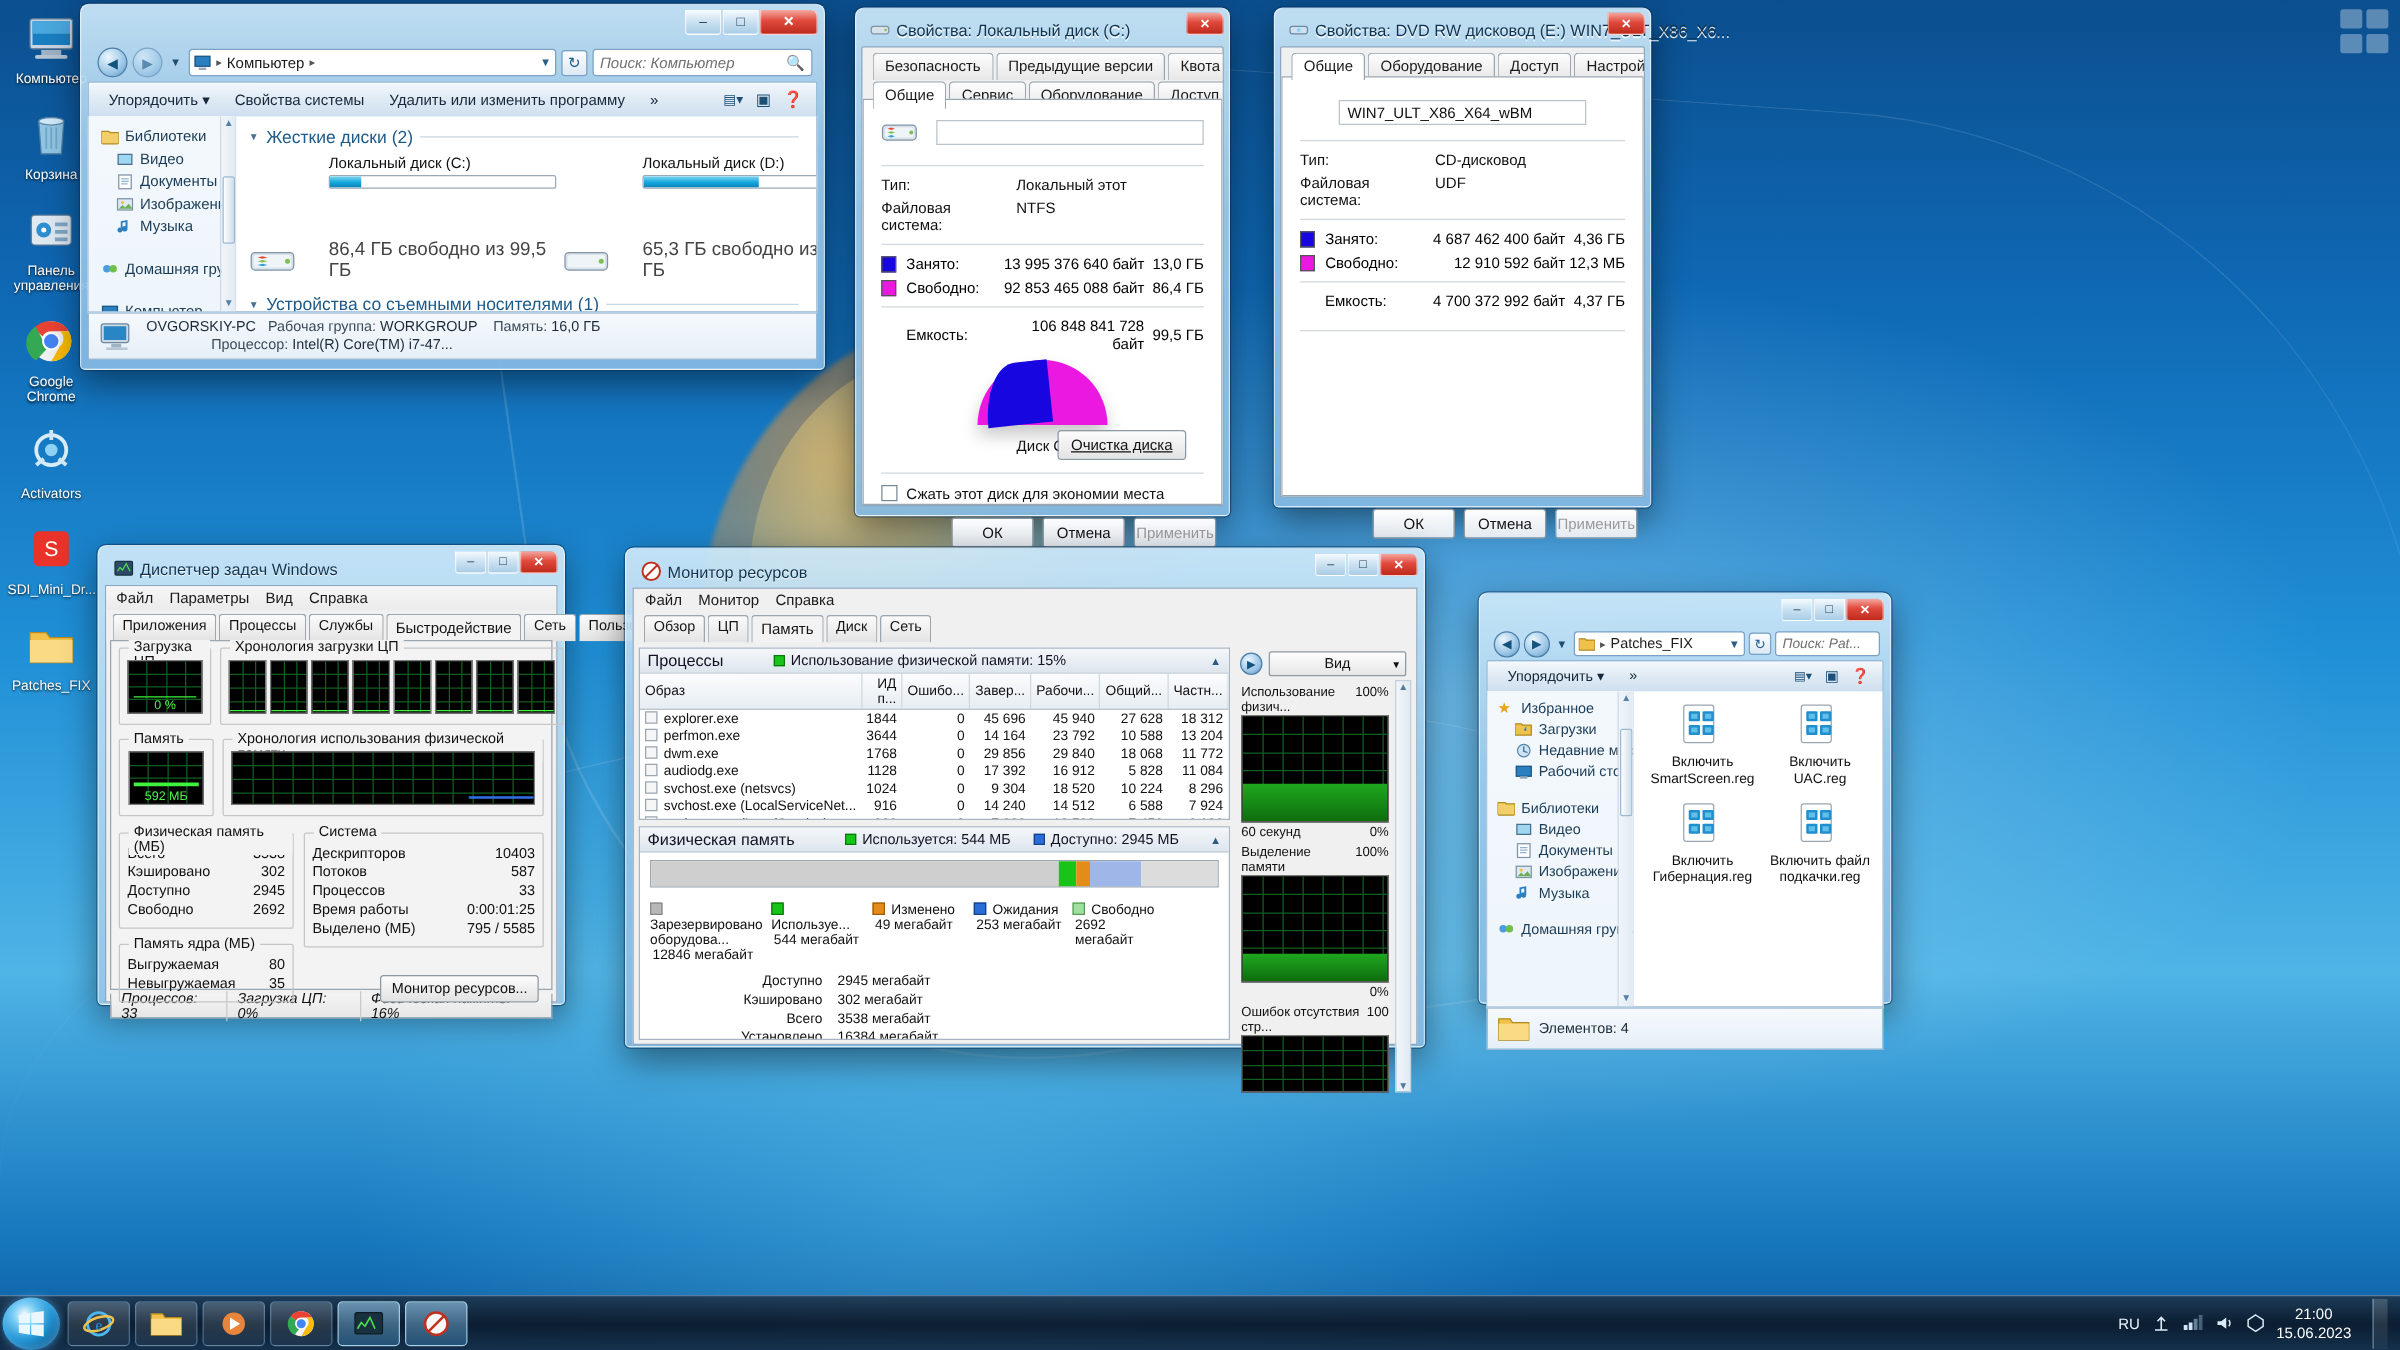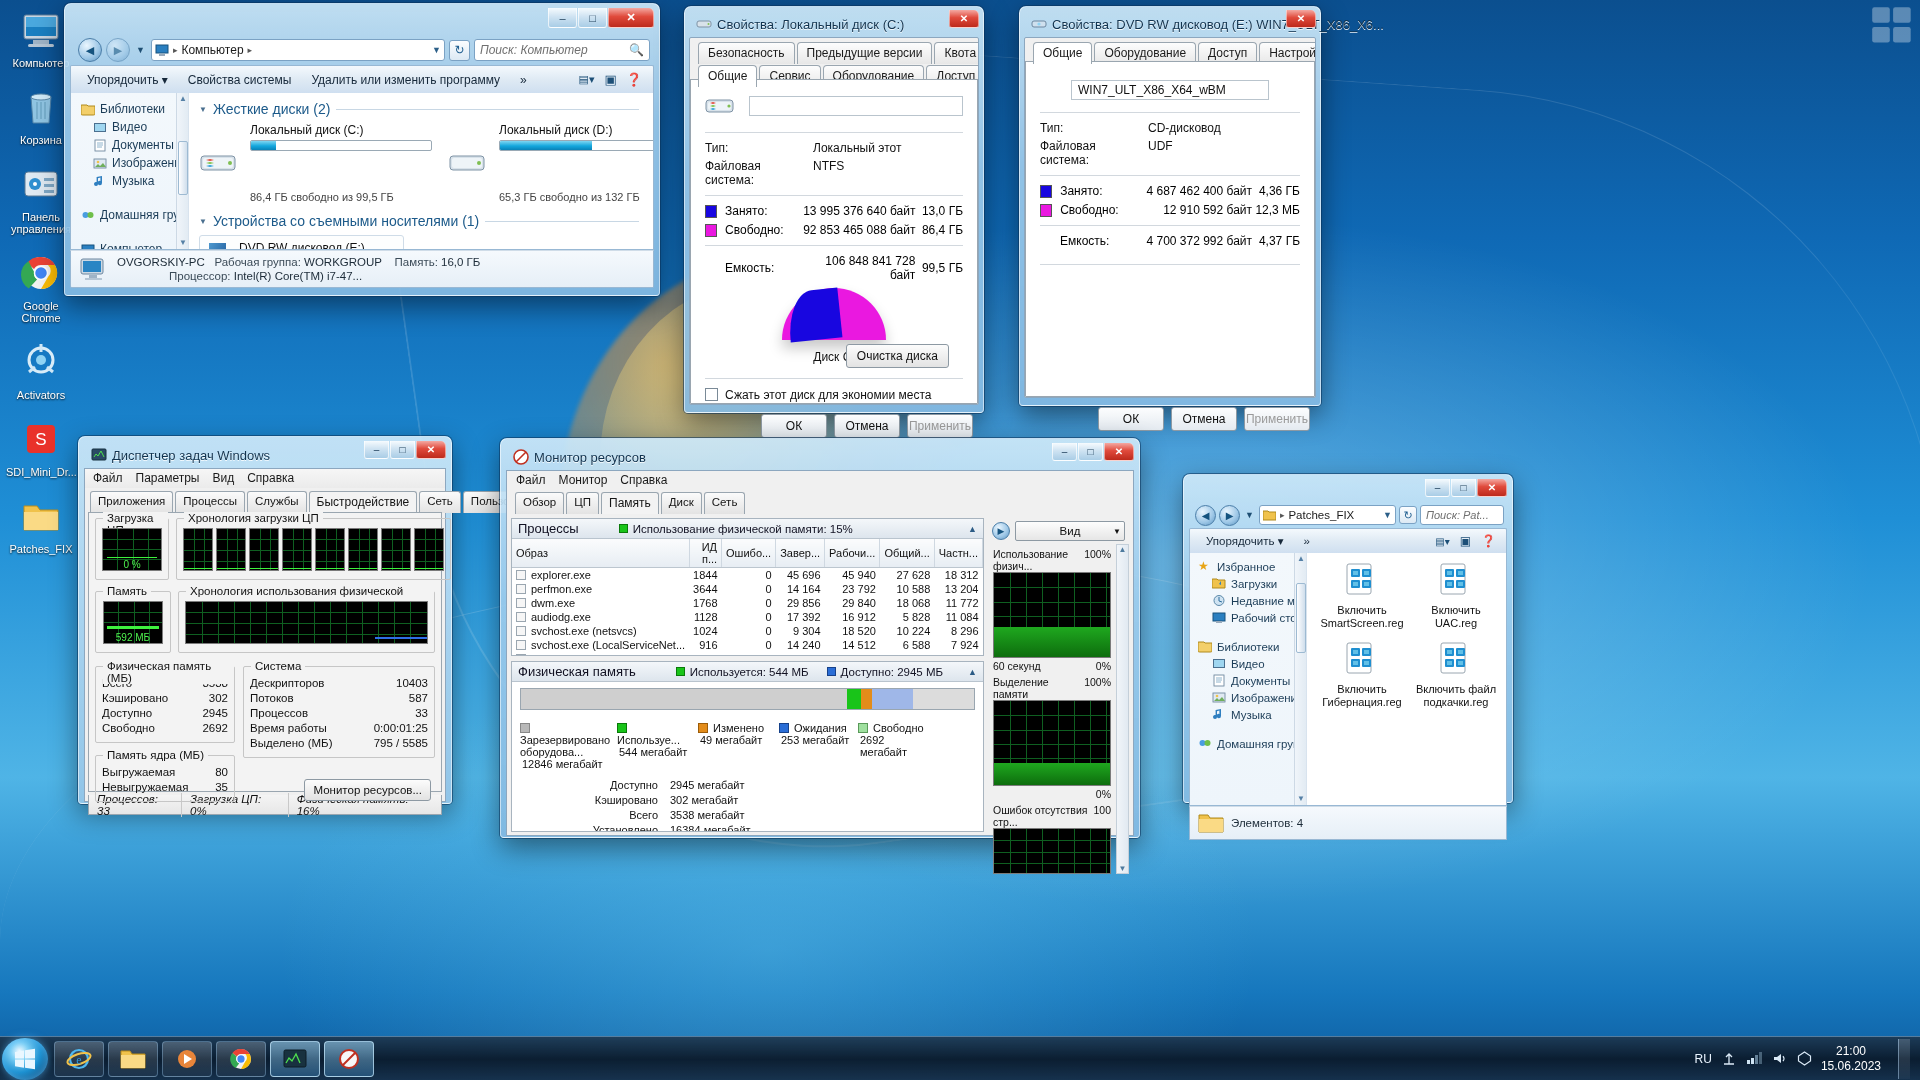--- a/index.html
+++ b/index.html
@@ -95,28 +95,28 @@
   .sb-thumb{position:absolute;left:1px;top:48px;width:10px;height:54px;border-radius:2px;
     background:linear-gradient(90deg,#fefeff,#cfdeec);border:1px solid #9dbad2;}
   .sb-arrow{position:absolute;left:1px;width:10px;height:12px;color:#5580a6;font-size:8px;
     text-align:center;line-height:12px;}
   .exp-main{flex:1;padding:8px 0 0 10px;overflow:hidden;position:relative;}
   .grp{display:flex;align-items:center;gap:6px;margin-bottom:6px;}
   .grp-tri{color:#4a6f8f;font-size:8px;}
   .grp-lbl{font-size:14px;color:#1c5a8a;white-space:nowrap;}
   .grp-line{flex:1;height:1px;background:#c8d7e4;margin-right:14px;}
   .drives{display:flex;gap:16px;margin-bottom:10px;}
-  .drive{display:flex;gap:11px;align-items:center;width:235px;}
+  .drive{display:flex;gap:24px;align-items:flex-end;width:235px;}
   .dicon{width:40px;height:32px;flex:none;}
   .dtext{font-size:12px;color:#111;}
   .bar{width:182px;height:11px;background:#fff;border:1px solid #9aa9b5;border-radius:2px;
        margin:3px 0 2px;overflow:hidden;}
   .bar i{display:block;height:100%;background:linear-gradient(180deg,#7fd6f2,#14a7dd 55%,#0a82b8);}
   .bar i.red{background:linear-gradient(180deg,#f08a82,#d2291a 55%,#a91b0e);}
-  .dsub{font-size:11px;color:#444;margin-top:40px;}
+  .dsub{font-size:15px;color:#444;margin-top:40px;}
   .rmcard{width:205px;border:1px solid #cfdce8;border-radius:3px;padding:5px 6px;
     display:flex;gap:7px;background:#fdfefe;}
   .dvd-ic{width:26px;height:34px;flex:none;}
   .exp-status{height:38px;background:linear-gradient(180deg,#f5f9fd,#e6eff7);
     border:1px solid #98b8d4;border-top:1px solid #cfdce8;border-radius:0 0 2px 2px;
     display:flex;align-items:center;gap:8px;padding:0 8px;}
   .pc-ic{width:30px;height:26px;flex:none;}
   .st-txt{font-size:11.5px;color:#1c2b38;line-height:14px;}
   .st-txt .dimv{color:#3b4b58;}
 
@@ -148,21 +148,21 @@
   .pie-wrap{display:flex;flex-direction:column;align-items:center;margin-top:6px;}
   .pie{width:104px;height:52px;border-radius:50%/100% 100% 0 0;position:relative;}
   .pie.c{background:#ea18e0;box-shadow:0 8px 14px rgba(0,0,0,.22);}
   .pie.c .slice{position:absolute;left:6px;top:2px;width:52px;height:50px;
      background:#1806e0;border-radius:50% 0 0 0 / 100% 0 0 0;transform:rotate(-6deg);}
   .pie3d{width:104px;height:62px;position:relative;}
   .pie3d .top{position:absolute;inset:0 0 10px 0;border-radius:50%;}
   .pie3d .side{position:absolute;left:0;bottom:0;width:104px;height:22px;border-radius:50%;}
   .pie-lbl{font-size:12px;color:#111;margin-top:6px;}
   .cleanbtn{position:absolute;right:14px;font-size:12px;padding:4px 10px;
-    background:linear-gradient(180deg,#fcfcfc,#e3e3e3);border:1px solid #8d99a3;border-radius:3px;color:#111;}
+    background:linear-gradient(180deg,#fcfcfc,#e3e3e3);border:1px solid #8d99a3;border-radius:3px;color:#111;text-decoration:underline;}
   .chkrow{display:flex;gap:7px;font-size:12px;color:#111;align-items:flex-start;margin-top:9px;}
   .chk{width:13px;height:13px;border:1px solid #7a8a97;background:#fff;flex:none;
        display:flex;align-items:center;justify-content:center;font-size:10px;color:#123;}
   .dlg-foot{display:flex;justify-content:flex-end;gap:7px;padding:9px 6px 2px;}
   .btn{font-size:12px;padding:4px 0;width:66px;text-align:center;
     background:linear-gradient(180deg,#fcfdfe,#e4eaf0);border:1px solid #8d99a3;border-radius:3px;color:#111;}
   .btn.dis{color:#9a9a9a;}
 
   
   #taskmgr{left:78px;top:436px;width:374px;height:368px;background:linear-gradient(180deg,rgba(205,232,248,.93),rgba(150,198,232,.92));}

